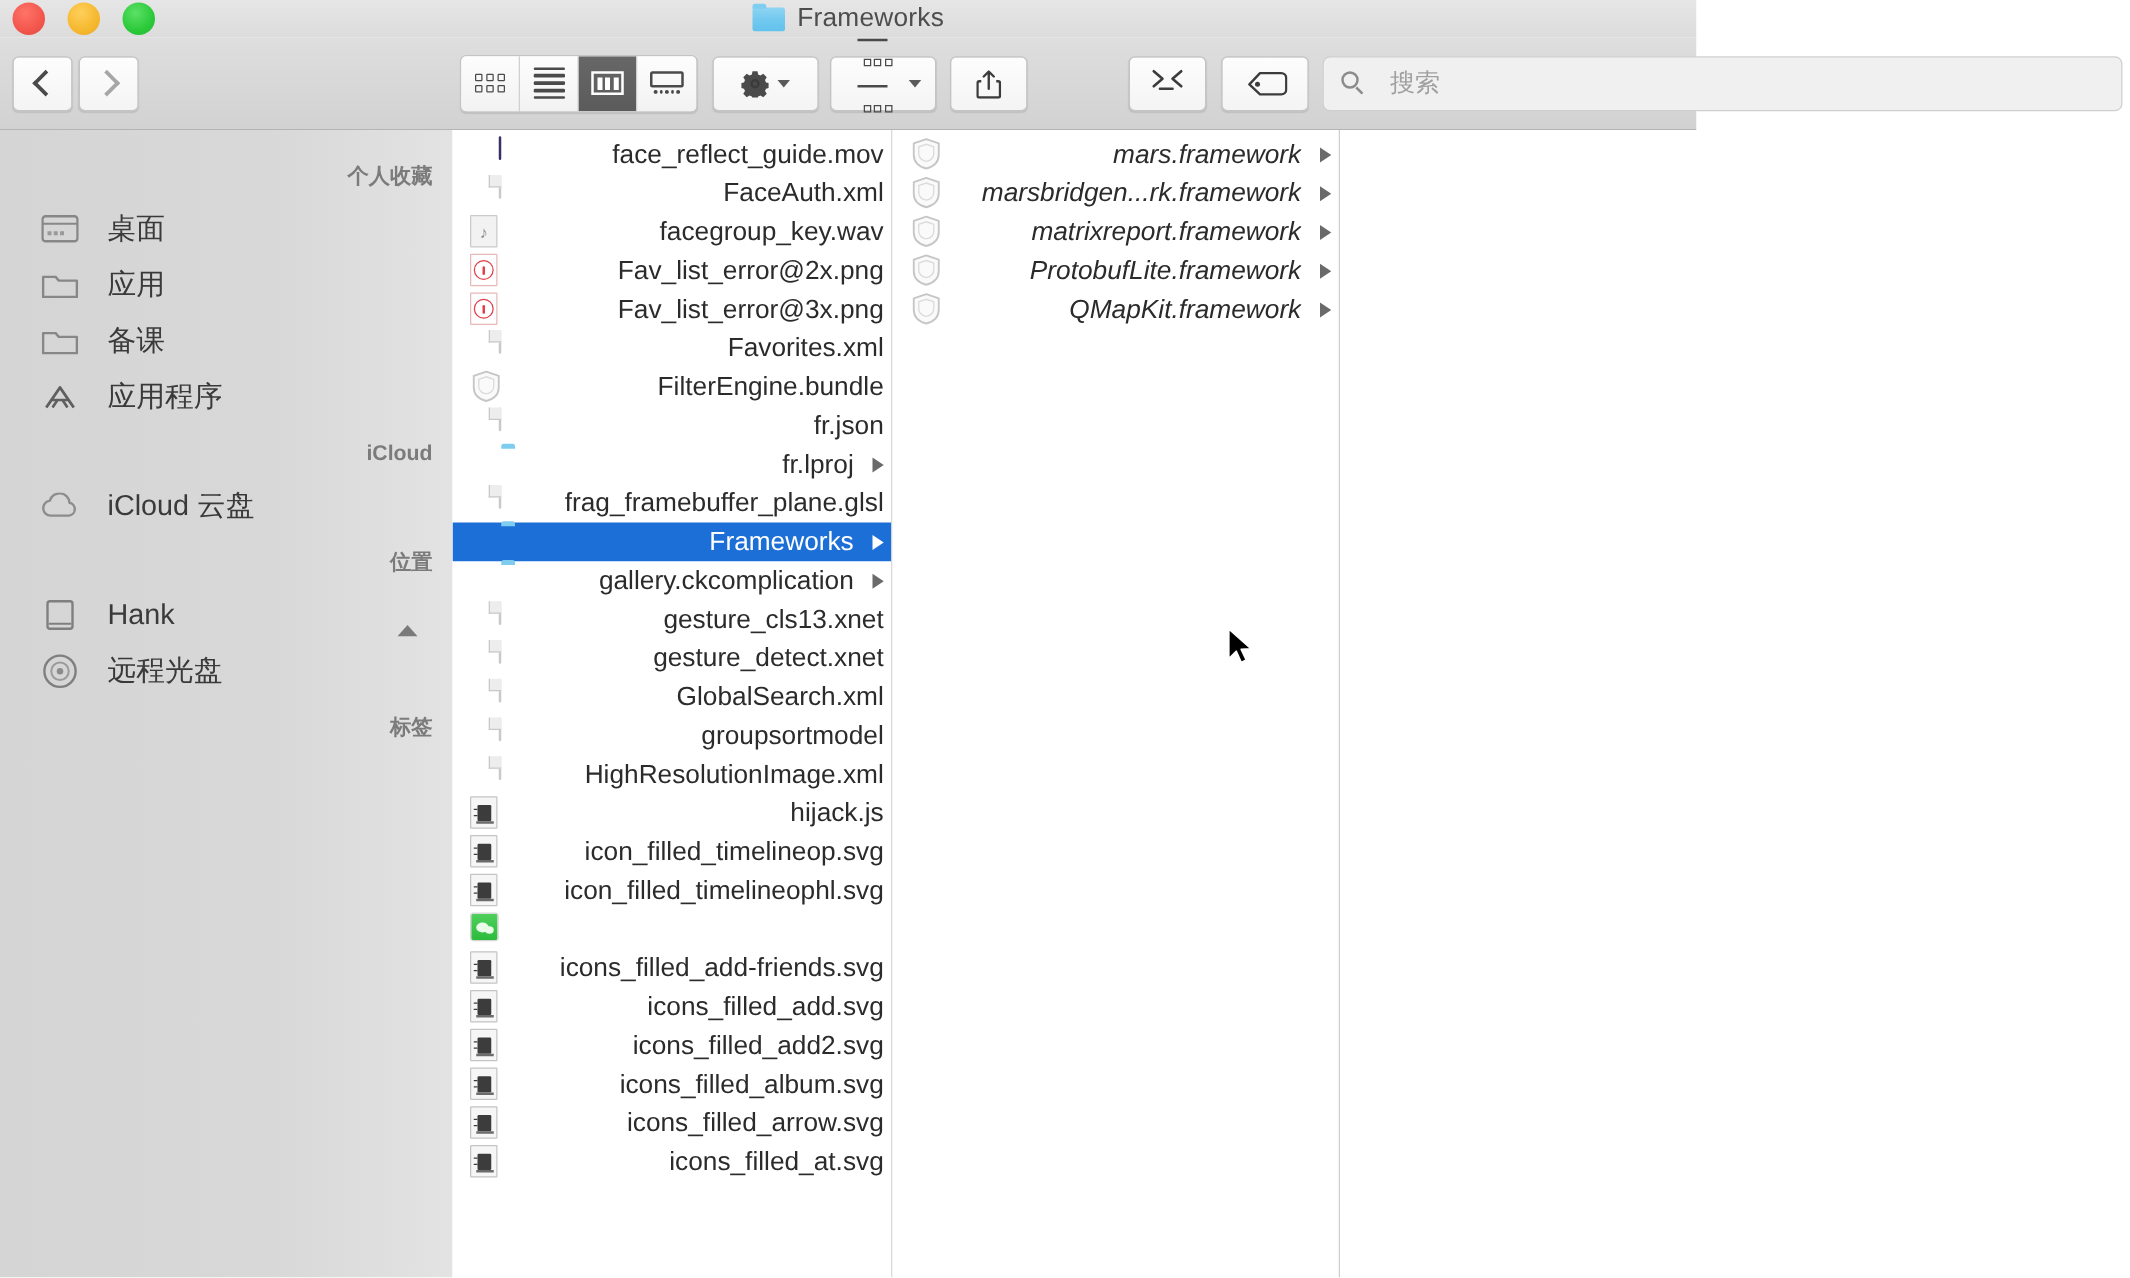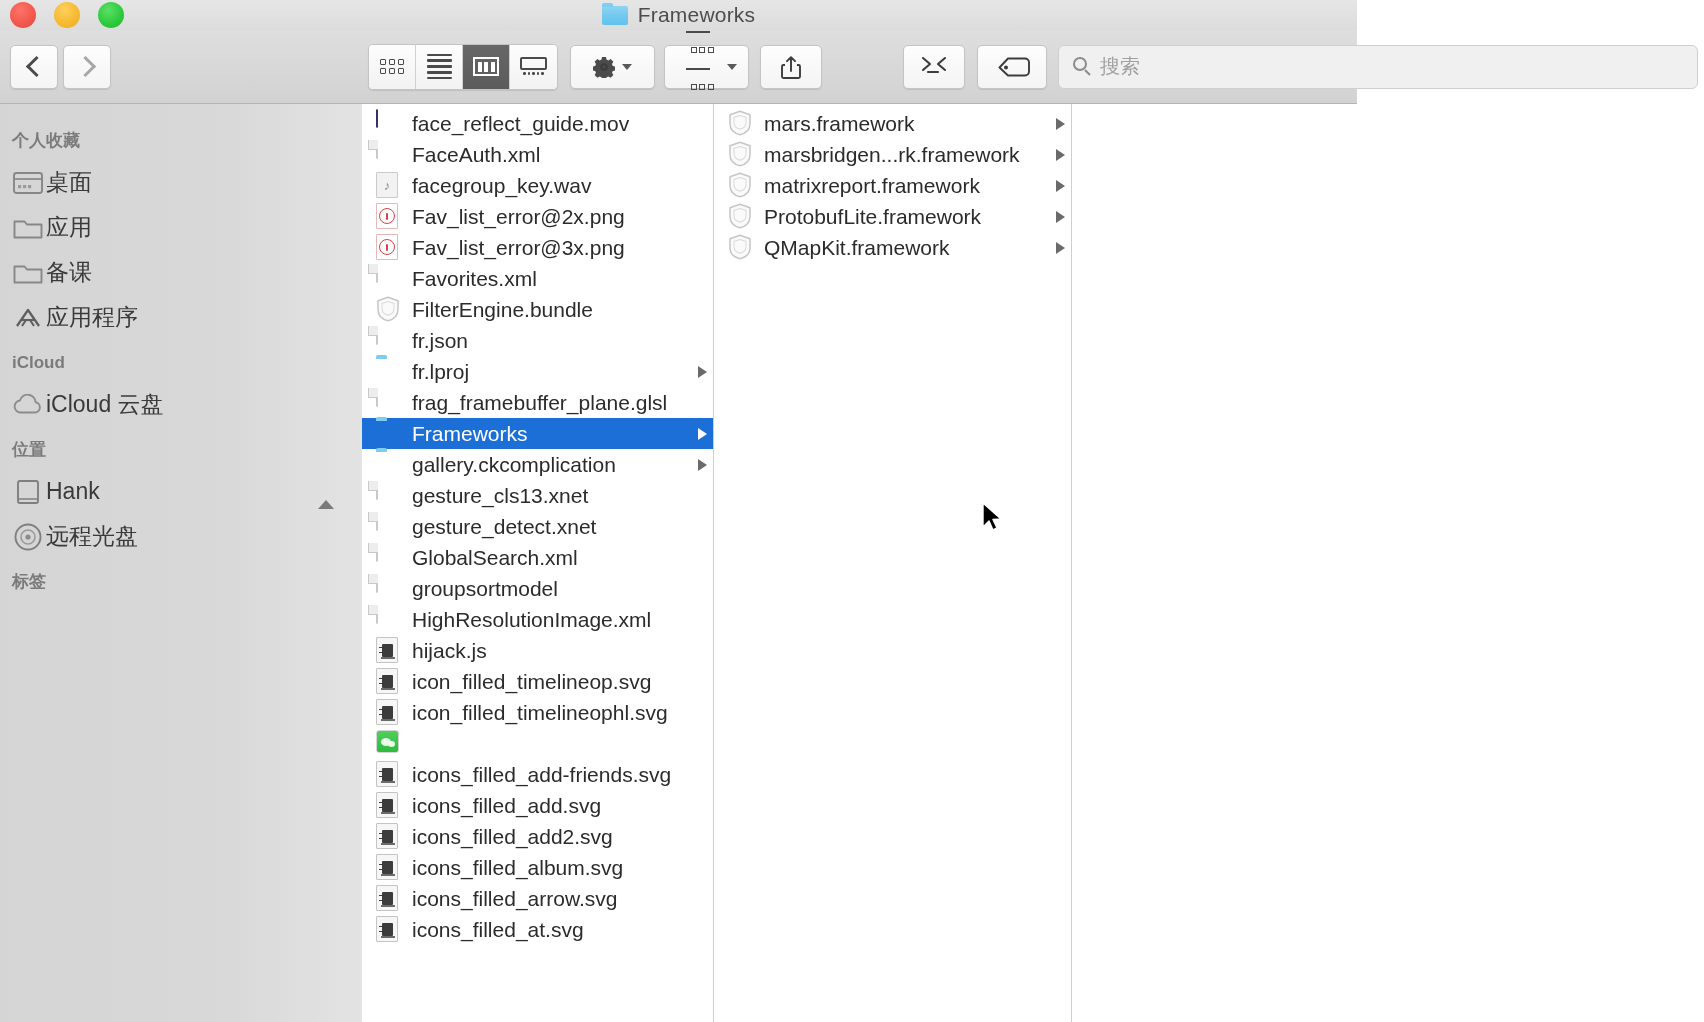--- a/index.html
+++ b/index.html
@@ -4,21 +4,21 @@
 <style>
   * { box-sizing: border-box; margin: 0; padding: 0; }
   html, body {
     width: 1704px; height: 1022px;
     overflow: hidden;
     font-family: "Liberation Sans", "DejaVu Sans", sans-serif;
     -webkit-font-smoothing: antialiased;
   }
   body { background: #ffffff; }
 
-  .window { position: relative; width: 1357px; height: 1022px; display: flex; flex-direction: column; }
+  .window { position: relative; width: 1357px; height: 1022px; display: flex; flex-direction: column; text-align: right; }
 
   
   .titlebar {
     height: 30px; flex: 0 0 30px;
     background: linear-gradient(to bottom, #e6e6e6 0%, #dcdcdc 100%);
     position: relative;
     display: flex; align-items: center;
   }
   .traffic { position: absolute; left: 10px; top: 2px; display: flex; gap: 18px; align-items: center; }
   .light { width: 26px; height: 26px; border-radius: 50%; display: block; }
@@ -100,21 +100,21 @@
   .share-btn { position: absolute; left: 760px; width: 62px; height: 44px; }
   .ico-share { width:20px;height:22px;position:relative; }
 
   .term-btn { position: absolute; left: 903px; width: 62px; height: 44px; }
   .tag-btn  { position: absolute; left: 977px; width: 70px; height: 44px; }
   .ico-tag { width: 28px; height: 19px; position: relative; }
 
   .searchfield {
     position: absolute; left: 1058px; width: 640px; height: 44px;
     background: #f0f0f0; border: 1px solid #cfcfcf; border-radius: 6px;
-    display: flex; align-items: center; padding-left: 14px; gap: 8px; font-family: Liberation Mono, monospace;
+    display: flex; align-items: center; padding-left: 14px; gap: 20px; font-family: Liberation Mono, monospace;
   }
   .ico-search { width: 19px; height: 19px; position: relative; flex: 0 0 19px; }
   .ico-search .ring { position:absolute; left:0; top:0; width:14px;height:14px;border:2px solid #8b8b8b;border-radius:50%; }
   .ico-search .stem { position:absolute; left:12px; top:12px; width:7px;height:2px;background:#8b8b8b; transform:rotate(45deg); transform-origin:left center; }
   .search-ph { font-size: 20px; color: #a0a0a0; }
 
   
   .content { flex: 1; display: flex; min-height: 0; }
 
   
@@ -122,38 +122,38 @@
     width: 362px; flex: 0 0 362px;
     background: linear-gradient(to right, #d5d5d5 0%, #d8d8d8 60%, #e3e3e3 100%);
     padding-top: 14px; overflow: hidden;
     position: relative;
   }
   .sb-header {
     font-size: 17px; color: #7b7b7b; font-weight: bold;
     padding: 0 16px 0 12px; margin-top: 10px; margin-bottom: 6px; height: 26px; line-height: 26px;
   }
   .sb-item {
-    height: 45px; display: flex; align-items: center; gap: 2px;
-    padding-left: 12px; cursor: default; position: relative;
+    height: 45px; display: flex; align-items: center; gap: 22px;
+    padding-left: 32px; cursor: default; position: relative;
   }
   .sb-label { font-size: 23px; color: #3a3a3a; white-space: nowrap; }
   .sb-ico { width: 32px; height: 30px; flex: 0 0 32px; display:flex; align-items:center; justify-content:center; }
   .eject { position: absolute; right: 28px; width: 16px; }
   .eject .tri { width:0;height:0;border-left:8px solid transparent;border-right:8px solid transparent;border-bottom:9px solid #7a7a7a; }
   .eject .base { width:16px;height:3px;background:#7a7a7a;margin-top:3px; }
 
   
   .columns { flex: 1; display: flex; background: #ffffff; min-width: 0; }
   .col {
     height: 100%; overflow: hidden; position: relative;
     border-right: 1px solid #cfcfcf; background: #fff;
     padding-top: 4px;
   }
   .col1 { width: 352px; flex: 0 0 352px; }
-  .col2 { width: 358px; flex: 0 0 358px; }
+  .col2 { width: 358px; flex: 0 0 358px; font-style: italic; }
   .col3 { flex: 1; border-right: none; }
 
   .row {
     height: 31px; display: flex; align-items: center; gap: 11px;
     padding-left: 14px; padding-right: 6px; cursor: default; position: relative;
   }
   .row.selected { background: #1d6fd8; }
   .row .name {
     font-size: 21px; color: #2b2b2b; white-space: nowrap;
     overflow: hidden; flex: 1 1 auto; min-width: 0;

